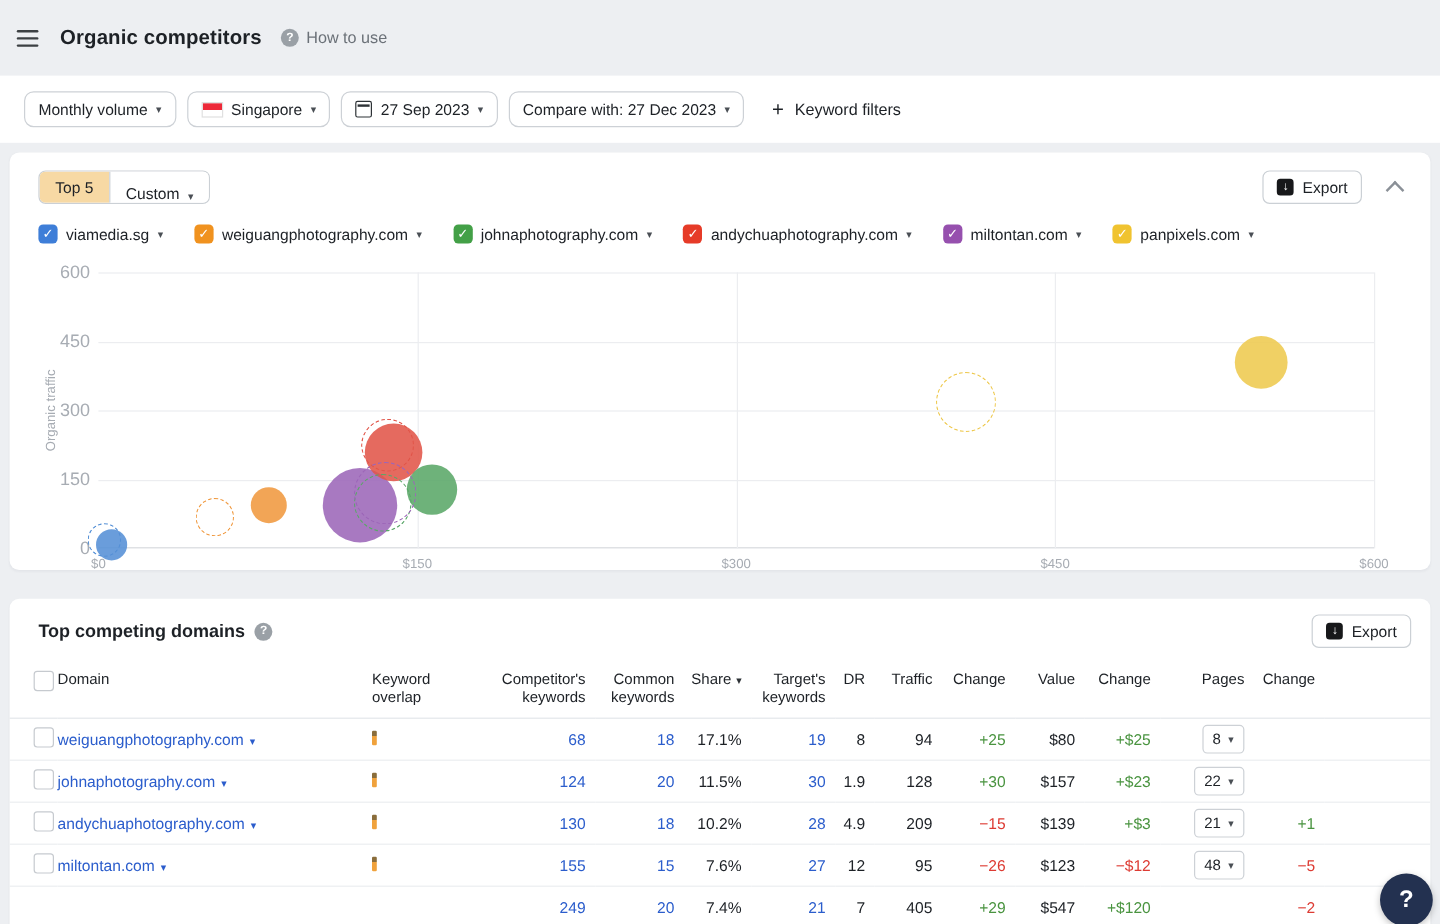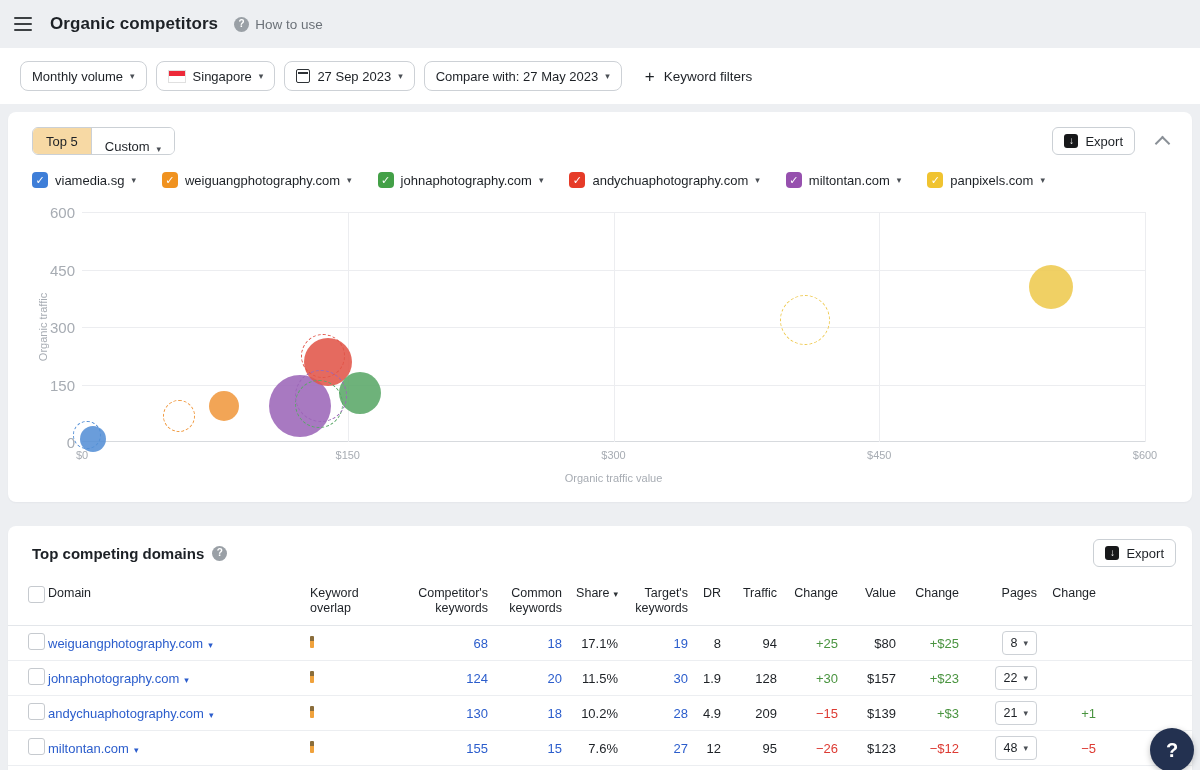--- a/index.html
+++ b/index.html
@@ -1,21 +1,21 @@
 <!DOCTYPE html>
 <html><head>
 <meta charset="utf-8">
 <style>
   html,body{margin:0;padding:0;}
   body{width:1200px;height:770px;overflow:hidden;background:#edeff2;
        font-family:"Liberation Sans","DejaVu Sans",sans-serif;color:#1d2126;}
   #app{position:relative;width:1200px;height:770px;overflow:hidden;}
 
   
-  .top-header{height:48px;display:flex;align-items:center;padding:0 14px;}
+  .top-header{height:63px;display:flex;align-items:center;padding:0 14px;}
   .burger{width:18px;height:14px;display:flex;flex-direction:column;justify-content:space-between;cursor:pointer;}
   .burger span{display:block;height:2px;background:#3c4043;border-radius:1px;}
   .page-title{font-size:17px;font-weight:700;margin-left:18px;letter-spacing:.1px;}
   .help-grp{display:flex;align-items:center;gap:6px;margin-left:16px;color:#6b7178;font-size:13.5px;cursor:pointer;}
   .qicon{width:15px;height:15px;border-radius:50%;background:#9aa0a6;color:#fff;font-size:10px;font-weight:700;
          display:inline-flex;align-items:center;justify-content:center;line-height:1;}
 
   
   .filter-band{height:56px;background:#fff;display:flex;align-items:center;padding:0 20px;gap:9px;}
   .pill{height:28px;display:inline-flex;align-items:center;gap:7px;padding:0 11px;background:#fff;
@@ -119,21 +119,21 @@
       <span class="flag"></span>
       <span>Singapore</span>
       <span class="caret">▾</span>
     </div>
     <div class="pill">
       <span class="cal"></span>
       <span>27 Sep 2023</span>
       <span class="caret">▾</span>
     </div>
     <div class="pill">
-      <span>Compare with: 27 May 2023</span>
+      <span>Compare with: 27 Dec 2023</span>
       <span class="caret">▾</span>
     </div>
     <div class="kwfilters">
       <span class="plus">+</span>
       <span>Keyword filters</span>
     </div>
   </div>
 
   <div class="card chart-card">
     <div class="toolbar">
@@ -217,21 +217,20 @@
           <div class="bubble" style="left: 26.1667%; bottom: 21.3333%; height: 42px; width: 42px; background: rgb(90, 167, 104);"></div>
           <div class="bubble" style="left: 13.3333%; bottom: 15.6667%; height: 30px; width: 30px; background: rgb(240, 153, 63);"></div>
           <div class="bubble" style="left: 1%; bottom: 1.33333%; height: 26px; width: 26px; background: rgb(85, 144, 214);"></div>
           <div class="bubble dashed" style="left: 0.5%; bottom: 3%; height: 26px; width: 26px; border-color: rgb(85, 144, 214);"></div>
           <div class="bubble dashed" style="left: 9.16667%; bottom: 11.5%; height: 30px; width: 30px; border-color: rgb(240, 153, 63);"></div>
           <div class="bubble dashed" style="left: 22.3333%; bottom: 16.3333%; height: 46px; width: 46px; border-color: rgb(90, 167, 104);"></div>
           <div class="bubble dashed" style="left: 22.6667%; bottom: 37.3333%; height: 42px; width: 42px; border-color: rgb(225, 85, 73);"></div>
           <div class="bubble dashed" style="left: 22.5%; bottom: 20.1667%; height: 50px; width: 50px; border-color: rgb(156, 102, 184);"></div>
           <div class="bubble dashed" style="left: 68%; bottom: 53%; height: 48px; width: 48px; border-color: rgb(238, 201, 79);"></div>
         </div>
-      <div class="xlabel">Organic traffic value</div>
     </div>
   </div>
 
   <div class="card table-card">
     <div class="table-head">
       <div class="table-title">
         <span>Top competing domains</span>
         <span class="qicon">?</span>
       </div>
       <div class="spacer"></div>

